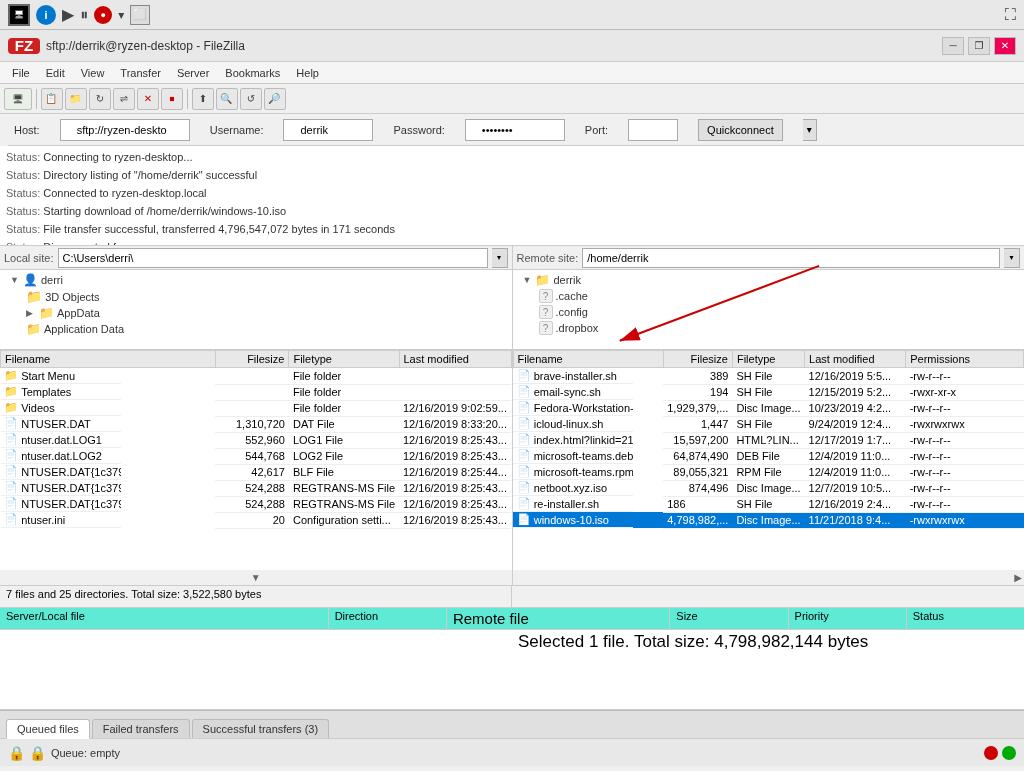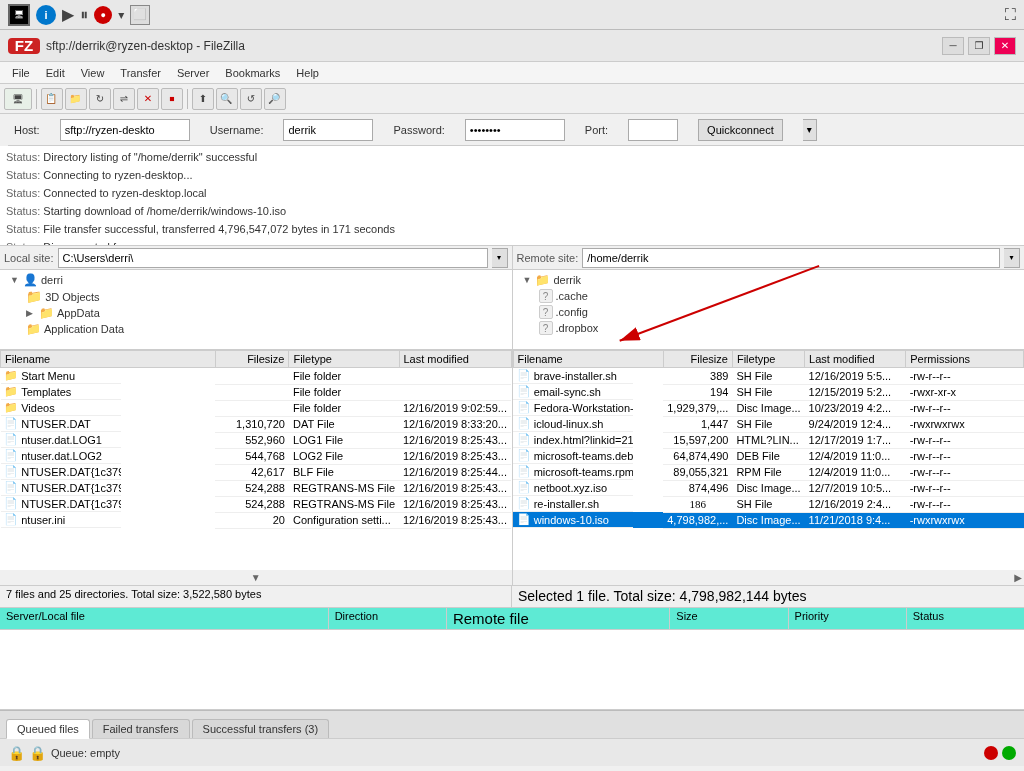--- a/index.html
+++ b/index.html
@@ -19,21 +19,21 @@
     .menu-item { padding: 2px 8px; cursor: pointer; font-size: 11px; color: #333; }
     
     
     #toolbar { background: #f0f0f0; border-bottom: 1px solid #ccc; padding: 2px 4px; display: flex; align-items: center; gap: 2px; height: 30px; flex-wrap: wrap; }
     .tb-btn { width: 22px; height: 22px; border: 1px solid #bbb; background: #e8e8e8; display: flex; align-items: center; justify-content: center; font-size: 10px; cursor: pointer; border-radius: 2px; color: #444; }
     .tb-sep { width: 1px; height: 20px; background: #bbb; margin: 0 2px; }
     
     
     #conn-bar { background: #f0f0f0; border-bottom: 1px solid #ccc; padding: 3px 6px; display: flex; align-items: center; gap: 20px; height: 32px; margin-left: 8px; }
     .conn-label { font-size: 11px; color: #333; }
-    .conn-input { height: 22px; border: 1px solid #aaa; padding: 0 4px; font-size: 11px; background: white; }
+    .conn-input { height: 22px; border: 1px solid #aaa; padding: 0 16px; font-size: 11px; background: white; }
     #host-input { width: 130px; }
     #user-input { width: 90px; }
     #pass-input { width: 100px; }
     #port-input { width: 50px; }
     #quickconn-btn { height: 22px; background: #e0e0e0; border: 1px solid #aaa; padding: 0 8px; cursor: pointer; font-size: 11px; }
     #quickconn-drop { height: 22px; background: #e0e0e0; border: 1px solid #aaa; border-left: none; padding: 0 4px; cursor: pointer; font-size: 10px; }
     
     
     #status-panel { background: white; border-bottom: 1px solid #ccc; padding: 2px 6px; height: 100px; overflow-y: auto; }
     .status-row { font-size: 11px; color: #333; line-height: 18px; }
@@ -152,22 +152,22 @@
     <input id="user-input" class="conn-input" type="text" value="derrik" style="">
     <label class="conn-label">Password:</label>
     <input id="pass-input" class="conn-input" type="password" value="••••••••" style="">
     <label class="conn-label">Port:</label>
     <input id="port-input" class="conn-input" type="text" style="">
     <button id="quickconn-btn">Quickconnect</button>
     <button id="quickconn-drop">▾</button>
   </div>
 
   <div id="status-panel">
+    <div class="status-row"><span class="status-label">Status:</span> Connecting to ryzen-desktop...</div>
     <div class="status-row"><span class="status-label">Status:</span> Directory listing of "/home/derrik" successful</div>
-    <div class="status-row"><span class="status-label">Status:</span> Connecting to ryzen-desktop...</div>
     <div class="status-row"><span class="status-label">Status:</span> Connected to ryzen-desktop.local</div>
     <div class="status-row"><span class="status-label">Status:</span> Starting download of /home/derrik/windows-10.iso</div>
     <div class="status-row"><span class="status-label">Status:</span> File transfer successful, transferred 4,796,547,072 bytes in 171 seconds</div>
     <div class="status-row"><span class="status-label">Status:</span> Disconnected from server</div>
   </div>
 
   <div id="main-area" style="display:flex; height:340px; border-bottom:1px solid #ccc; position:relative;">
 
     <svg style="position:absolute;top:0;left:0;width:100%;height:100%;pointer-events:none;z-index:10;" viewBox="0 0 1024 340">
       <defs>
@@ -433,21 +433,21 @@
       <td style="text-align:right;">874,496</td>
       <td>Disc Image...</td>
       <td>12/7/2019 10:5...</td>
       <td>-rw-r--r--</td>
     </tr>
               <tr class="file-row">
       <td style="display:flex;align-items:center;gap:3px;">
                   <span style="font-size:11px;">📄</span>
                   <span>re-installer.sh</span>
                 </td>
-      <td style="text-align:center;font-family:Liberation Serif, serif;">186</td>
+      <td style="text-align:left;">186</td>
       <td>SH File</td>
       <td>12/16/2019 2:4...</td>
       <td>-rw-r--r--</td>
     </tr>
               <tr class="file-row selected">
       <td style="display:flex;align-items:center;gap:3px;">
                   <span style="font-size:11px;">📄</span>
                   <span>windows-10.iso</span>
                 </td>
       <td style="text-align:right;">4,798,982,...</td>
@@ -458,21 +458,21 @@
             </tbody>
         </table>
       </div>
 
       <div style="text-align:right;padding:2px;color:#666;font-size:10px;cursor:pointer;">▶</div>
     </div>
   </div>
 
   <div style="display:flex; border-bottom:1px solid #ccc; background:#f0f0f0; height:22px;">
     <div style="width:512px;padding:2px 6px;font-size:11px;border-right:1px solid #ccc;">7 files and 25 directories. Total size: 3,522,580 bytes</div>
-    <div style="flex:1;padding:2px 6px;font-size:14px;">Selected 1 file. Total size: 4,798,982,144 bytes</div>
+    <div style="flex:1;padding:2px 6px;font-size:17px;margin-top:44px;">Selected 1 file. Total size: 4,798,982,144 bytes</div>
   </div>
 
   <div style="background:#5eead4; border-bottom:1px solid #ccc; display:flex; height:22px; align-items:stretch;">
     <div style="flex:3;padding:2px 6px;border-right:1px solid #ccc;font-size:11px;">Server/Local file</div>
     <div style="flex:1;padding:2px 6px;border-right:1px solid #ccc;font-size:11px;">Direction</div>
     <div style="flex:2;padding:2px 6px;border-right:1px solid #ccc;font-size:15px;">Remote file</div>
     <div style="flex:1;padding:2px 6px;border-right:1px solid #ccc;font-size:11px;">Size</div>
     <div style="flex:1;padding:2px 6px;border-right:1px solid #ccc;font-size:11px;">Priority</div>
     <div style="flex:1;padding:2px 6px;font-size:11px;">Status</div>
   </div>

